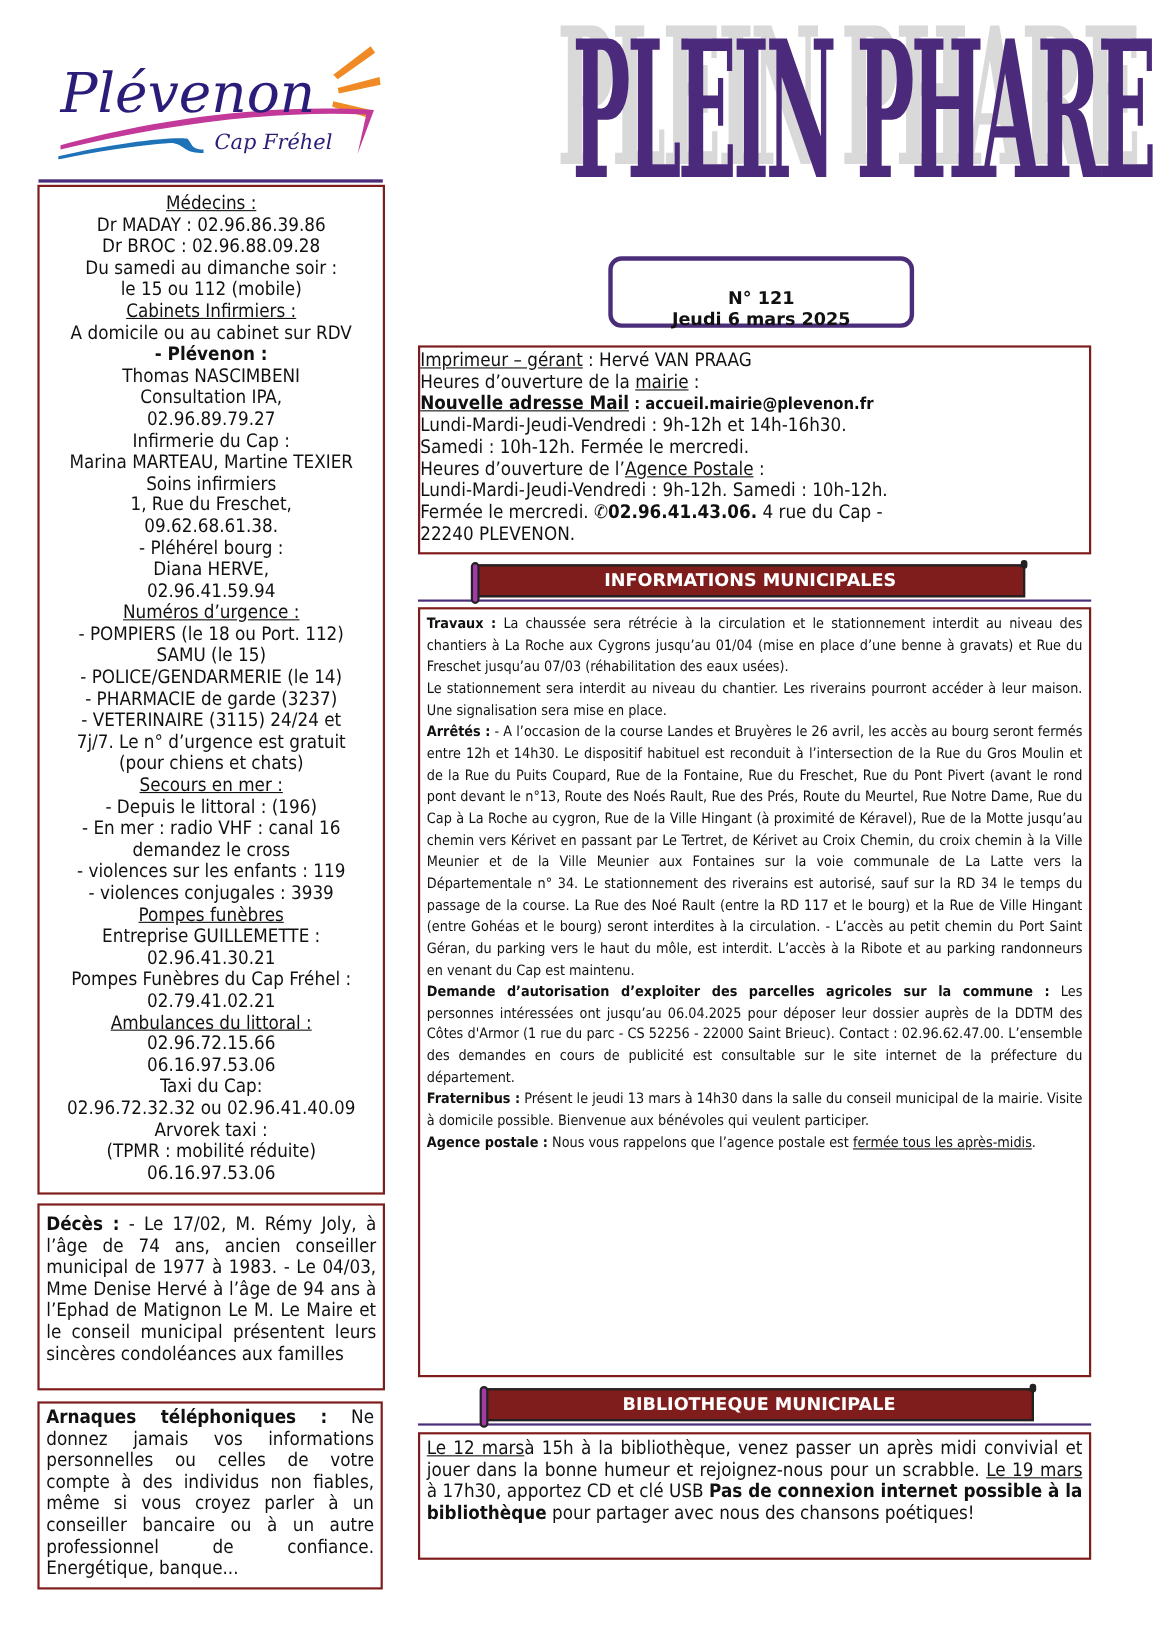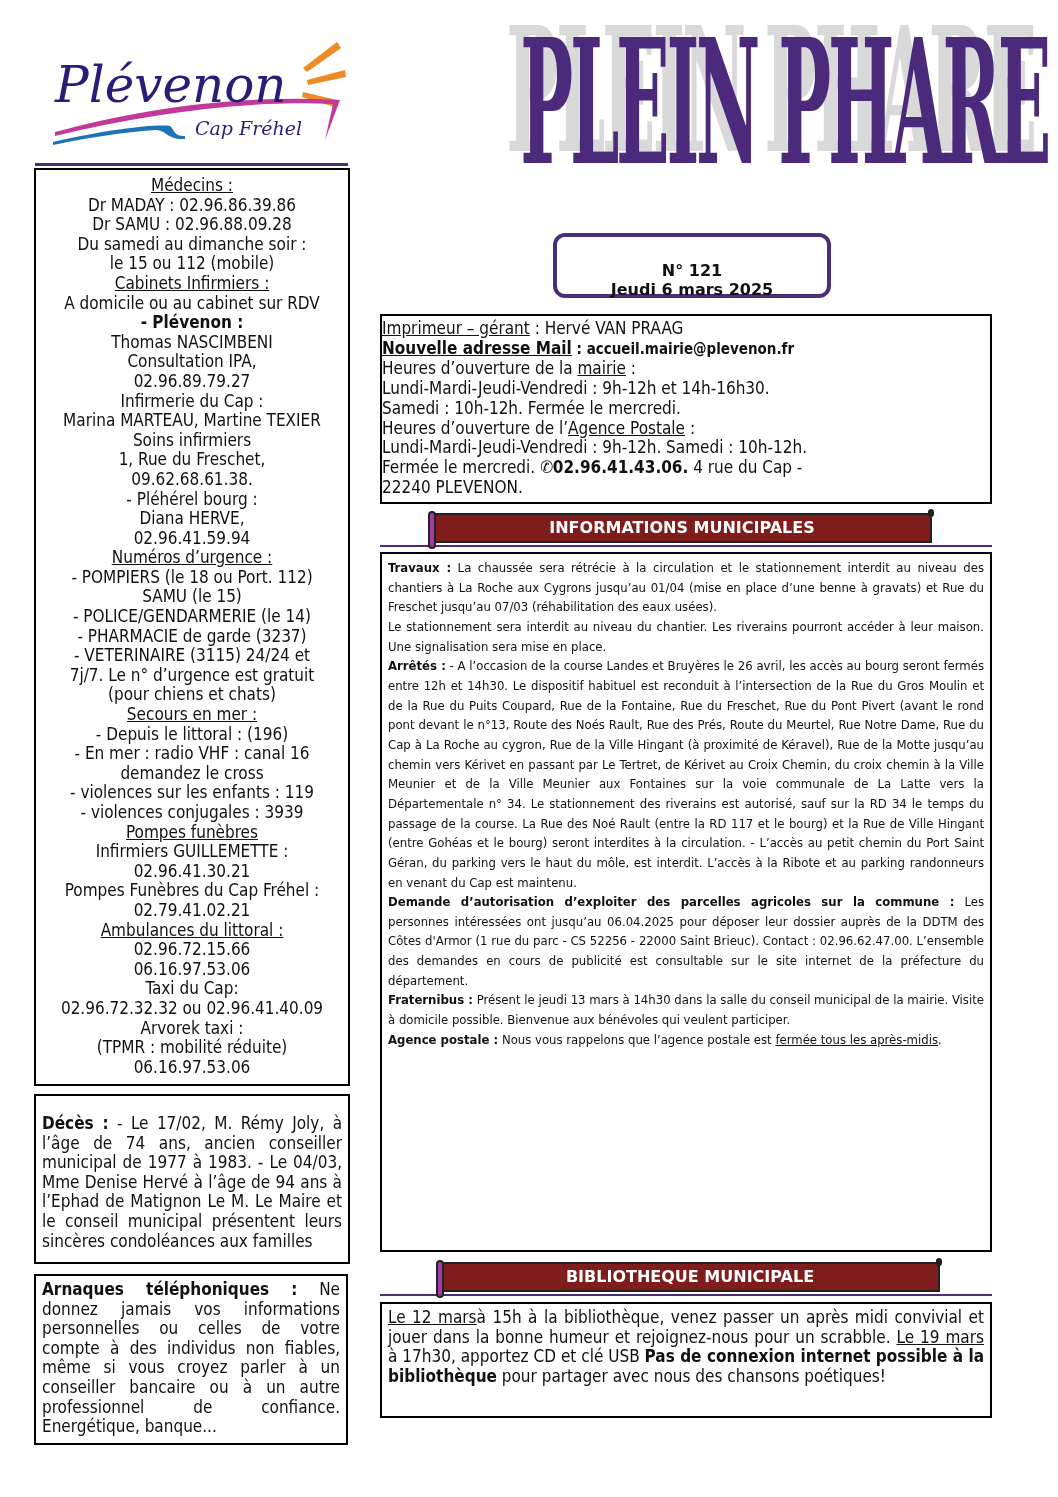--- a/index.html
+++ b/index.html
@@ -1,19 +1,19 @@
 <!DOCTYPE html>
 <html><head>
 <meta charset="utf-8">
 <style>
   * { box-sizing: border-box; margin: 0; padding: 0; }
   html, body { width: 1058px; height: 1497px; background: #ffffff; overflow: hidden; }
   body { position: relative; font-family: "DejaVu Sans Condensed", "DejaVu Sans", sans-serif; color: #111; }
 
-  .box { position: absolute; border: 2px solid #000000; background: #fff; }
+  .box { position: absolute; border: 2px solid #7f1d1d; background: #fff; }
 
   
   #logo { position: absolute; left: 45px; top: 30px; width: 305px; height: 115px; }
   #logo-rule { position: absolute; left: 35px; top: 163px; width: 313px; height: 3px; background: #4b2e7a; }
 
   
   #masthead { position: absolute; left: 370px; top: 8px; width: 650px; height: 210px; }
   .mast-shadow, .mast-main {
     position: absolute; left: 0; top: 0; width: 100%; text-align: center;
     font-family: "DejaVu Serif", serif; font-weight: bold; font-size: 128px;
@@ -28,21 +28,21 @@
     border: 4px solid #4b2e7a; border-radius: 12px; text-align: center;
     font-family: "DejaVu Sans", sans-serif; font-weight: bold; font-size: 16px; line-height: 19px; padding-top: 24px; }
 
   
   #contacts { left: 34px; top: 168px; width: 316px; height: 918px; padding: 6px 4px 0 4px; text-align: center;
     font-size: 17px; line-height: 19.6px; }
   #contacts div { white-space: nowrap; }
   .u { text-decoration: underline; }
   .b { font-weight: bold; }
 
-  #deces { left: 34px; top: 1094px; width: 316px; height: 170px; padding: 18px 6px; font-size: 17px; line-height: 19.6px; text-align: justify; }
+  #deces { left: 34px; top: 1094px; width: 316px; height: 170px; padding: 8px 6px; font-size: 17px; line-height: 19.6px; text-align: justify; }
   #arnaques { left: 34px; top: 1274px; width: 314px; height: 171px; padding: 4px 6px; font-size: 17px; line-height: 19.6px; text-align: justify; }
 
   
   #info { left: 380px; top: 314px; width: 612px; height: 190px; padding: 3px 0; font-size: 17px; line-height: 19.7px; }
   #info .row { white-space: nowrap; }
 
   .banner { position: absolute; height: 30px; background: #7f1d1d; border: 2px solid #222;
     color: #fff; font-family: "DejaVu Sans", sans-serif; font-weight: bold; font-size: 16px; text-align: center; line-height: 26px; }
   .banner .roll-l { position: absolute; left: -6px; top: -4px; width: 8px; height: 38px; background: #a43aa6; border: 2px solid #222; border-radius: 4px; }
   .banner .roll-r { position: absolute; right: -4px; top: -6px; width: 6px; height: 8px; background: #222; border-radius: 3px; }
@@ -79,21 +79,21 @@
 </div>
 
 <div id="issue">
   <div>N° 121</div>
   <div>Jeudi 6 mars 2025</div>
 </div>
 
 <div id="contacts" class="box">
     <div class="u">Médecins :</div>
     <div>Dr MADAY : 02.96.86.39.86</div>
-    <div>Dr SAMU : 02.96.88.09.28</div>
+    <div>Dr BROC : 02.96.88.09.28</div>
     <div>Du samedi au dimanche soir :</div>
     <div>le 15 ou 112 (mobile)</div>
     <div class="u">Cabinets Infirmiers :</div>
     <div>A domicile ou au cabinet sur RDV</div>
     <div class="b">- Plévenon :</div>
     <div>Thomas NASCIMBENI</div>
     <div>Consultation IPA,</div>
     <div>02.96.89.79.27</div>
     <div>Infirmerie du Cap :</div>
     <div>Marina MARTEAU, Martine TEXIER</div>
@@ -111,21 +111,21 @@
     <div>- VETERINAIRE (3115) 24/24 et</div>
     <div>7j/7. Le n° d’urgence est gratuit</div>
     <div>(pour chiens et chats)</div>
     <div class="u">Secours en mer :</div>
     <div>- Depuis le littoral : (196)</div>
     <div>- En mer : radio VHF : canal 16</div>
     <div>demandez le cross</div>
     <div>- violences sur les enfants : 119</div>
     <div>- violences conjugales : 3939</div>
     <div class="u">Pompes funèbres</div>
-    <div>Infirmiers GUILLEMETTE :</div>
+    <div>Entreprise GUILLEMETTE :</div>
     <div>02.96.41.30.21</div>
     <div>Pompes Funèbres du Cap Fréhel :</div>
     <div>02.79.41.02.21</div>
     <div class="u">Ambulances du littoral :</div>
     <div>02.96.72.15.66</div>
     <div>06.16.97.53.06</div>
     <div>Taxi du Cap:</div>
     <div>02.96.72.32.32 ou 02.96.41.40.09</div>
     <div>Arvorek taxi :</div>
     <div>(TPMR : mobilité réduite)</div>
@@ -135,22 +135,22 @@
 <div id="deces" class="box">
   <span class="b">Décès :</span><span> - Le 17/02, M. Rémy Joly, à l’âge de 74 ans, ancien conseiller municipal de 1977 à 1983. - Le 04/03, Mme Denise Hervé à l’âge de 94 ans à l’Ephad de Matignon Le M. Le Maire et le conseil municipal présentent leurs sincères condoléances aux familles</span>
 </div>
 
 <div id="arnaques" class="box">
   <span class="b">Arnaques téléphoniques :</span><span> Ne donnez jamais vos informations personnelles ou celles de votre compte à des individus non fiables, même si vous croyez parler à un conseiller bancaire ou à un autre professionnel de confiance. Energétique, banque...</span>
 </div>
 
 <div id="info" class="box">
   <div class="row"><span class="u">Imprimeur – gérant</span><span> : Hervé VAN PRAAG</span></div>
+  <div class="row"><span>Heures d’ouverture de la </span><span class="u">mairie</span><span> :</span></div>
   <div class="row"><span class="u b">Nouvelle adresse Mail</span><span class="b" style="font-size:15px"> : accueil.mairie@plevenon.fr</span></div>
-  <div class="row"><span>Heures d’ouverture de la </span><span class="u">mairie</span><span> :</span></div>
   <div class="row">Lundi-Mardi-Jeudi-Vendredi : 9h-12h et 14h-16h30.</div>
   <div class="row">Samedi : 10h-12h. Fermée le mercredi.</div>
   <div class="row"><span>Heures d’ouverture de l’</span><span class="u">Agence Postale</span><span> :</span></div>
   <div class="row">Lundi-Mardi-Jeudi-Vendredi : 9h-12h. Samedi : 10h-12h.</div>
   <div class="row"><span>Fermée le mercredi. </span><span>✆</span><span class="b">02.96.41.43.06.</span><span> 4 rue du Cap -</span></div>
   <div class="row">22240 PLEVENON.</div>
 </div>
 
 <div class="banner-line" style="left:380px; top:545px; width:612px;"></div>
 <div id="banner-info" class="banner">

